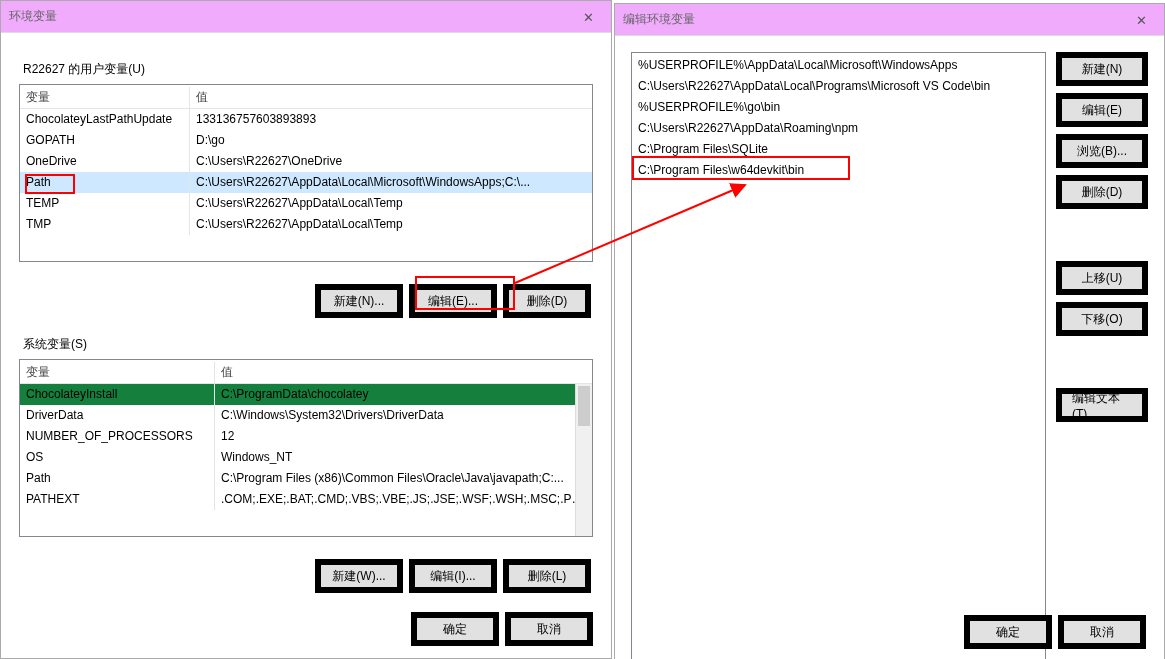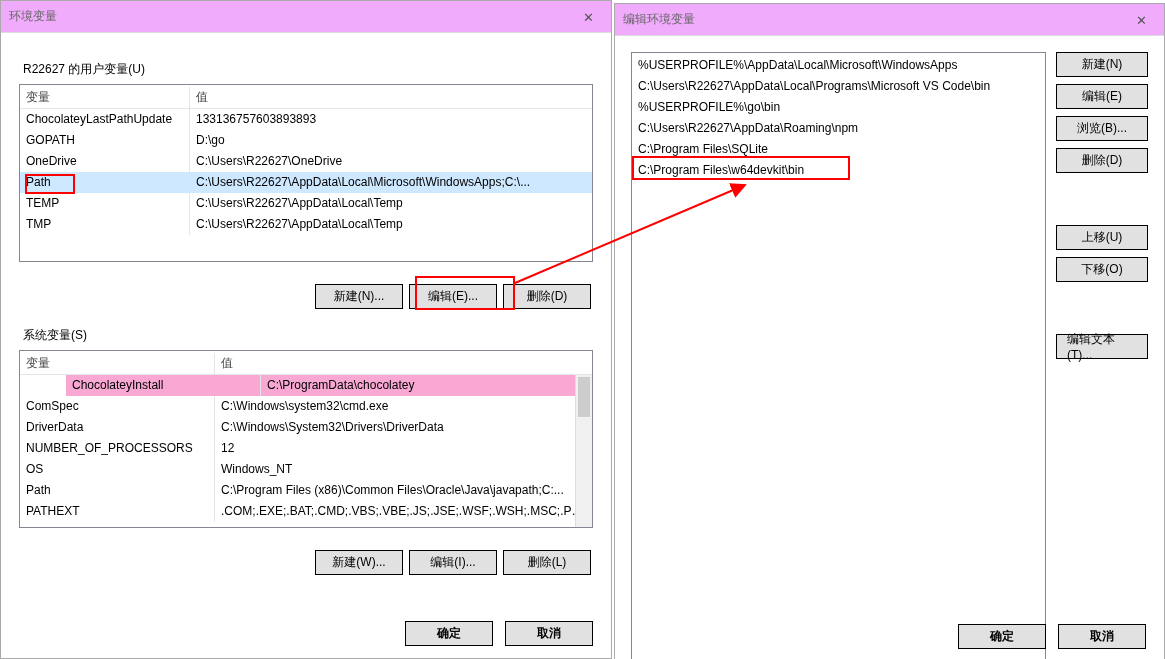--- a/index.html
+++ b/index.html
@@ -57,26 +57,26 @@
     align-items: flex-end;
   }
   .th, .td { padding: 0 6px; height: 21px; line-height: 21px; overflow: hidden; text-overflow: ellipsis; white-space: nowrap; }
   .th { color: #444; }
   .col-var { width: 170px; flex: none; border-right: 1px solid #e5e5e5; }
   .col-var.sys { width: 195px; }
   .col-val { flex: 1; }
   .rows { overflow-y: auto; height: calc(100% - 24px); }
   .row { display: flex; cursor: default; }
   .row.selected { background: #cde8ff; }
-  .row.alt { background: #f9a8d4; margin-left: 46px; }
+  .row.alt { background: #15803d; }
   .btn-row { display: flex; justify-content: flex-end; gap: 6px; margin: 22px 2px 10px 0; }
   .btn {
     min-width: 88px;
-    height: 25px;
-    border: 1px solid #000000;
+    height: 34px;
+    border: 6px solid #000000;
     background: #e1e1e1;
     display: inline-flex;
     align-items: center;
     justify-content: center;
     cursor: pointer;
     padding: 0 10px;
   }
   .scroll-stub {
     position: absolute; right: 0; top: 24px; bottom: 0; width: 17px;
     background: #f0f0f0; border-left: 1px solid #ddd;
@@ -85,21 +85,21 @@
   
   .right-body { padding: 16px 16px 12px 16px; display: flex; gap: 10px; height: calc(100% - 32px); }
   .path-list {
     flex: 1;
     border: 1px solid #828790;
     overflow: hidden;
   }
   .path-item { padding: 2px 6px; height: 21px; line-height: 21px; white-space: nowrap; overflow: hidden; text-overflow: ellipsis; cursor: default; }
   .side-btns { display: flex; flex-direction: column; gap: 7px; width: 92px; }
   .side-btns .spacer { height: 38px; }
-  .ok-row { position: absolute; right: 18px; bottom: 12px; display: flex; gap: 12px; font-weight: bold; }
+  .ok-row { position: absolute; right: 18px; bottom: 12px; display: flex; gap: 6px; }
   .dialog-right .ok-row { right: 18px; }
   
   .anno { position: absolute; pointer-events: none; }
   .red-box { border: 2px solid #ff0000; position: absolute; }
   svg.arrow-svg { position: absolute; left: 0; top: 0; width: 1165px; height: 659px; pointer-events: none; }
 </style>
 </head>
 <body>
 
 <div class="dialog dialog-left">
@@ -150,24 +150,20 @@
     <div class="group-label" style="margin-top:18px;">系统变量(S)</div>
     <div class="table-box system">
       <div class="table-header">
         <div class="th col-var sys">变量</div>
         <div class="th col-val">值</div>
       </div>
       <div class="rows" id="sys-rows">
           <div class="row alt">
             <div class="td col-var sys">ChocolateyInstall</div>
             <div class="td col-val">C:\ProgramData\chocolatey</div>
-          </div>
-          <div class="row">
-            <div class="td col-var sys">ComSpec</div>
-            <div class="td col-val">C:\Windows\system32\cmd.exe</div>
           </div>
           <div class="row">
             <div class="td col-var sys">DriverData</div>
             <div class="td col-val">C:\Windows\System32\Drivers\DriverData</div>
           </div>
           <div class="row">
             <div class="td col-var sys">NUMBER_OF_PROCESSORS</div>
             <div class="td col-val">12</div>
           </div>
           <div class="row">

